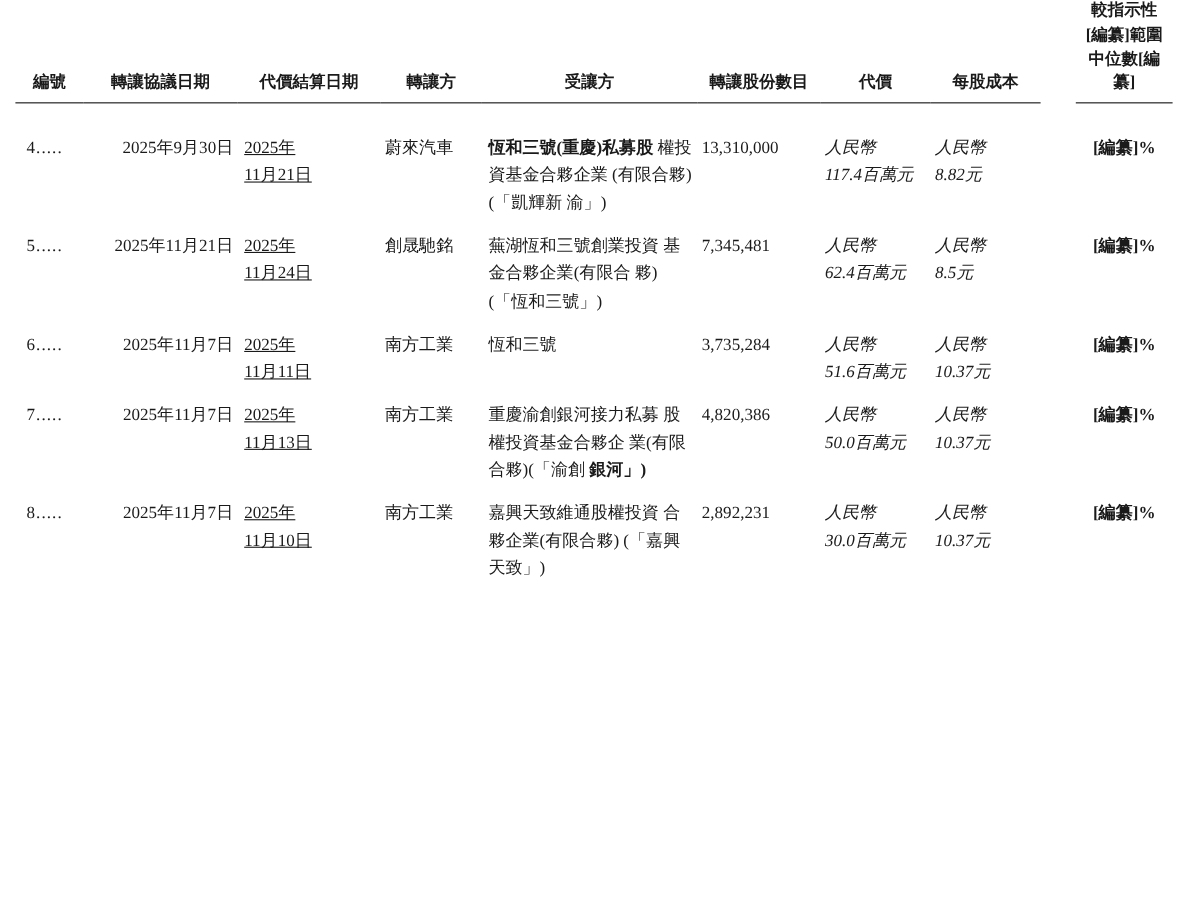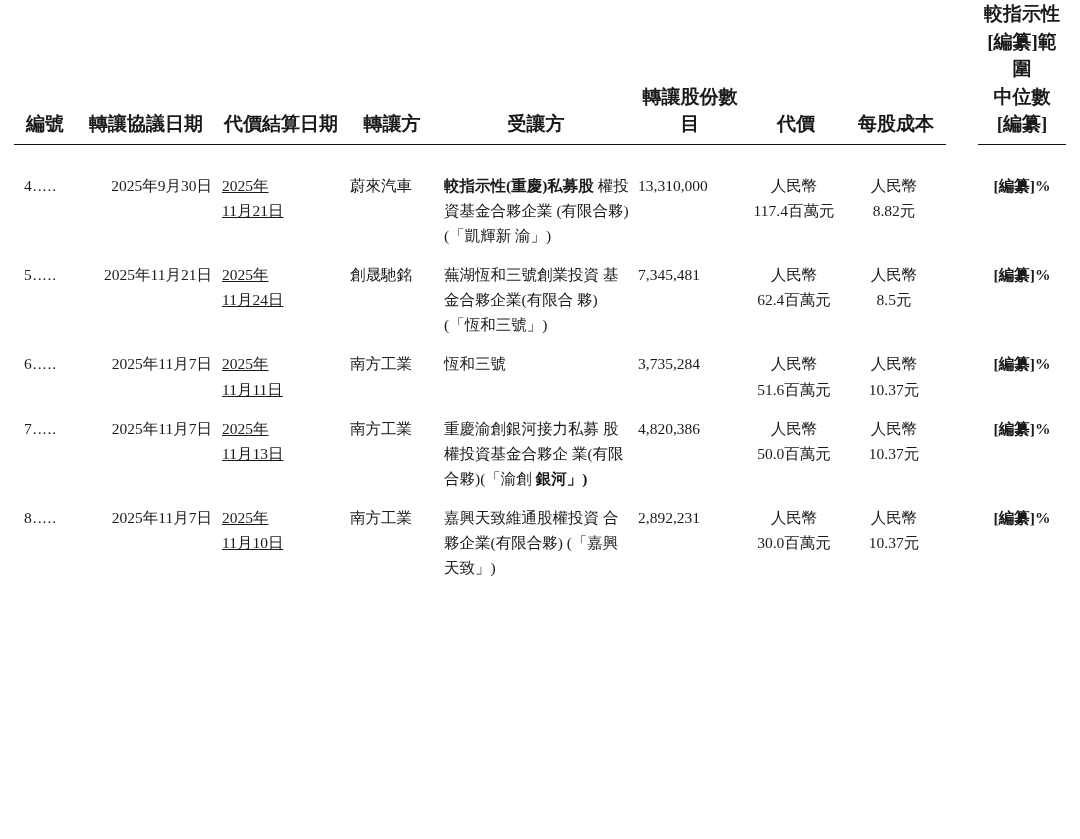--- a/index.html
+++ b/index.html
@@ -33,21 +33,21 @@
   col.c-from  { width: 92px; }
   col.c-to    { width: 196px; }
   col.c-shares{ width: 112px; }
   col.c-cons  { width: 100px; }
   col.c-cost  { width: 100px; }
   col.c-gap   { width: 32px; }
   col.c-disc  { width: 88px; }
 
   thead th {
     font-weight: bold;
-    font-size: 19px;
+    font-size: 15px;
     line-height: 1.45;
     vertical-align: bottom;
     padding: 0 4px 6px 4px;
     text-align: center;
     border-bottom: 1px solid #111;
   }
   thead th.nobd {
     border-bottom: none;
   }
   thead th.hd-no {
@@ -95,23 +95,24 @@
     text-align: left;
     padding-left: 6px;
     padding-right: 2px;
   }
   .cell-shares {
     text-align: left;
     white-space: nowrap;
     padding-right: 6px;
   }
   .cell-cons, .cell-cost {
-    text-align: center;
+    text-align: left;
     white-space: nowrap;
     padding-right: 8px;
+    font-style: italic;
   }
   .cell-cons .ln, .cell-cost .ln { display: block; }
   .cell-disc {
     text-align: center;
     font-weight: bold;
     white-space: nowrap;
   }
   .bold { font-weight: bold; }
   .hdr-stack { display: block; }
 </style>
@@ -157,21 +158,21 @@
 
       <tr>
         <td class="cell-no">4.....</td>
         <td class="cell-date">2025年9月30日</td>
         <td class="cell-settle">
           <span class="ln">2025年</span>
           <span class="ln">11月21日</span>
         </td>
         <td class="cell-from">蔚來汽車</td>
         <td class="cell-to">
-          <span class="ln bold">較指示性(重慶)私募股</span>
+          <span class="ln bold">恆和三號(重慶)私募股</span>
           <span class="ln">權投資基金合夥企業</span>
           <span class="ln">(有限合夥)(「凱輝新</span>
           <span class="ln">渝」)</span>
         </td>
         <td class="cell-shares">13,310,000</td>
         <td class="cell-cons">
           <span class="ln">人民幣</span>
           <span class="ln">117.4百萬元</span>
         </td>
         <td class="cell-cost">

